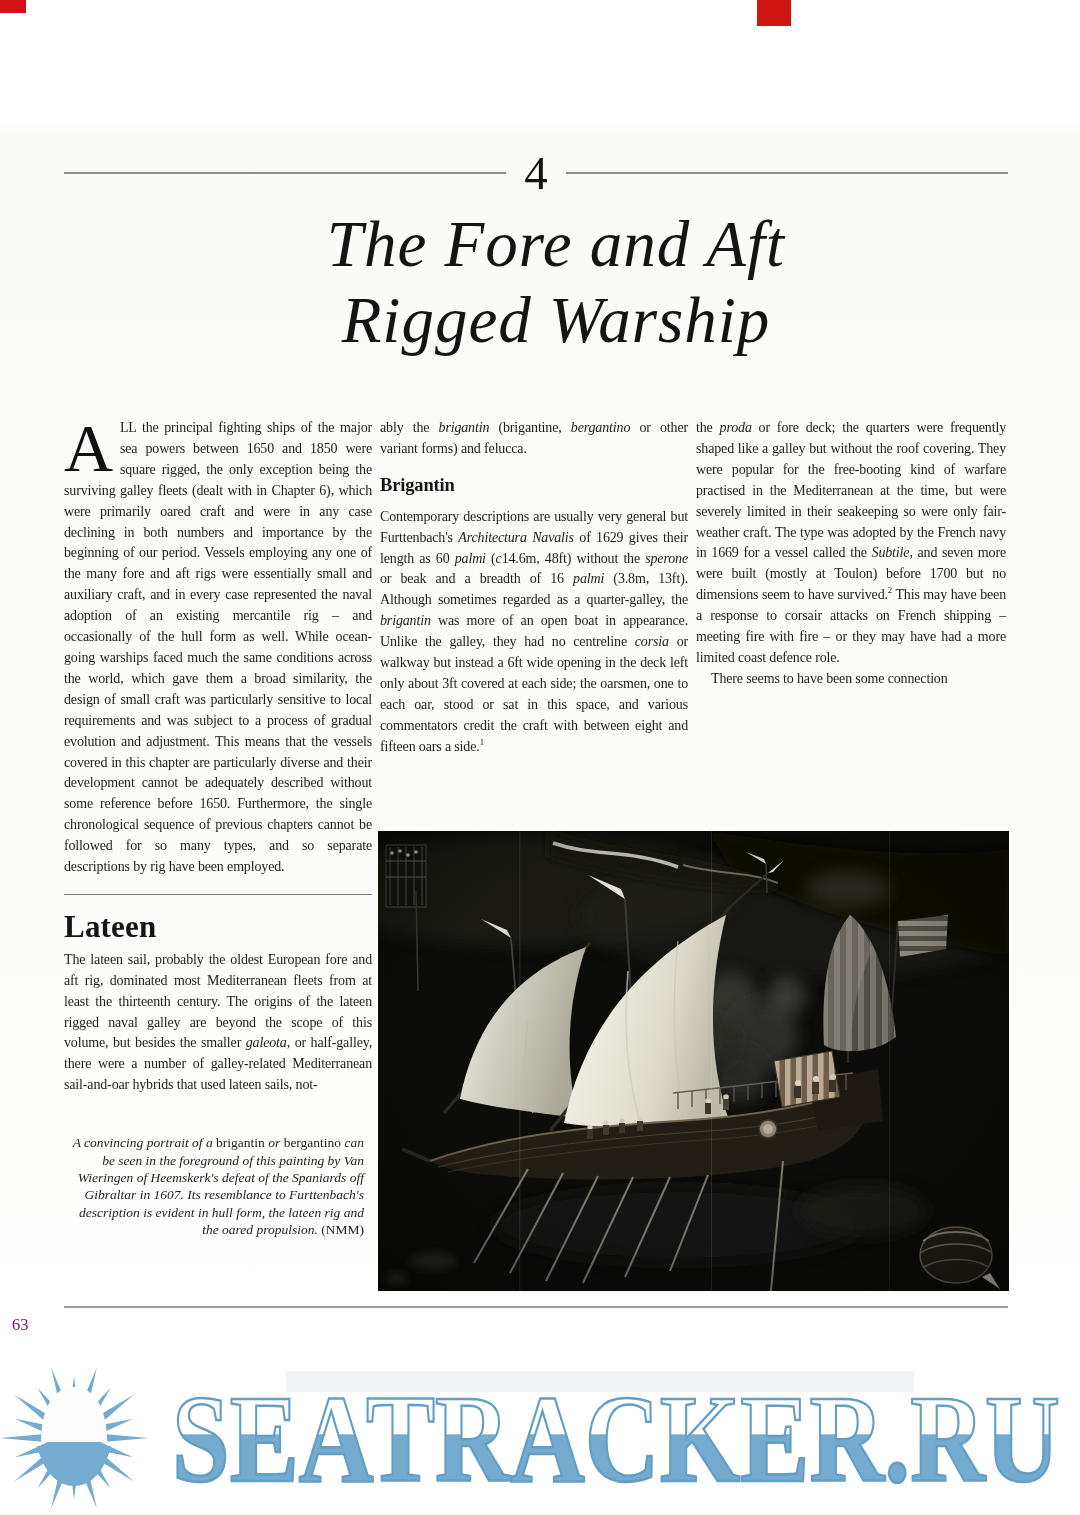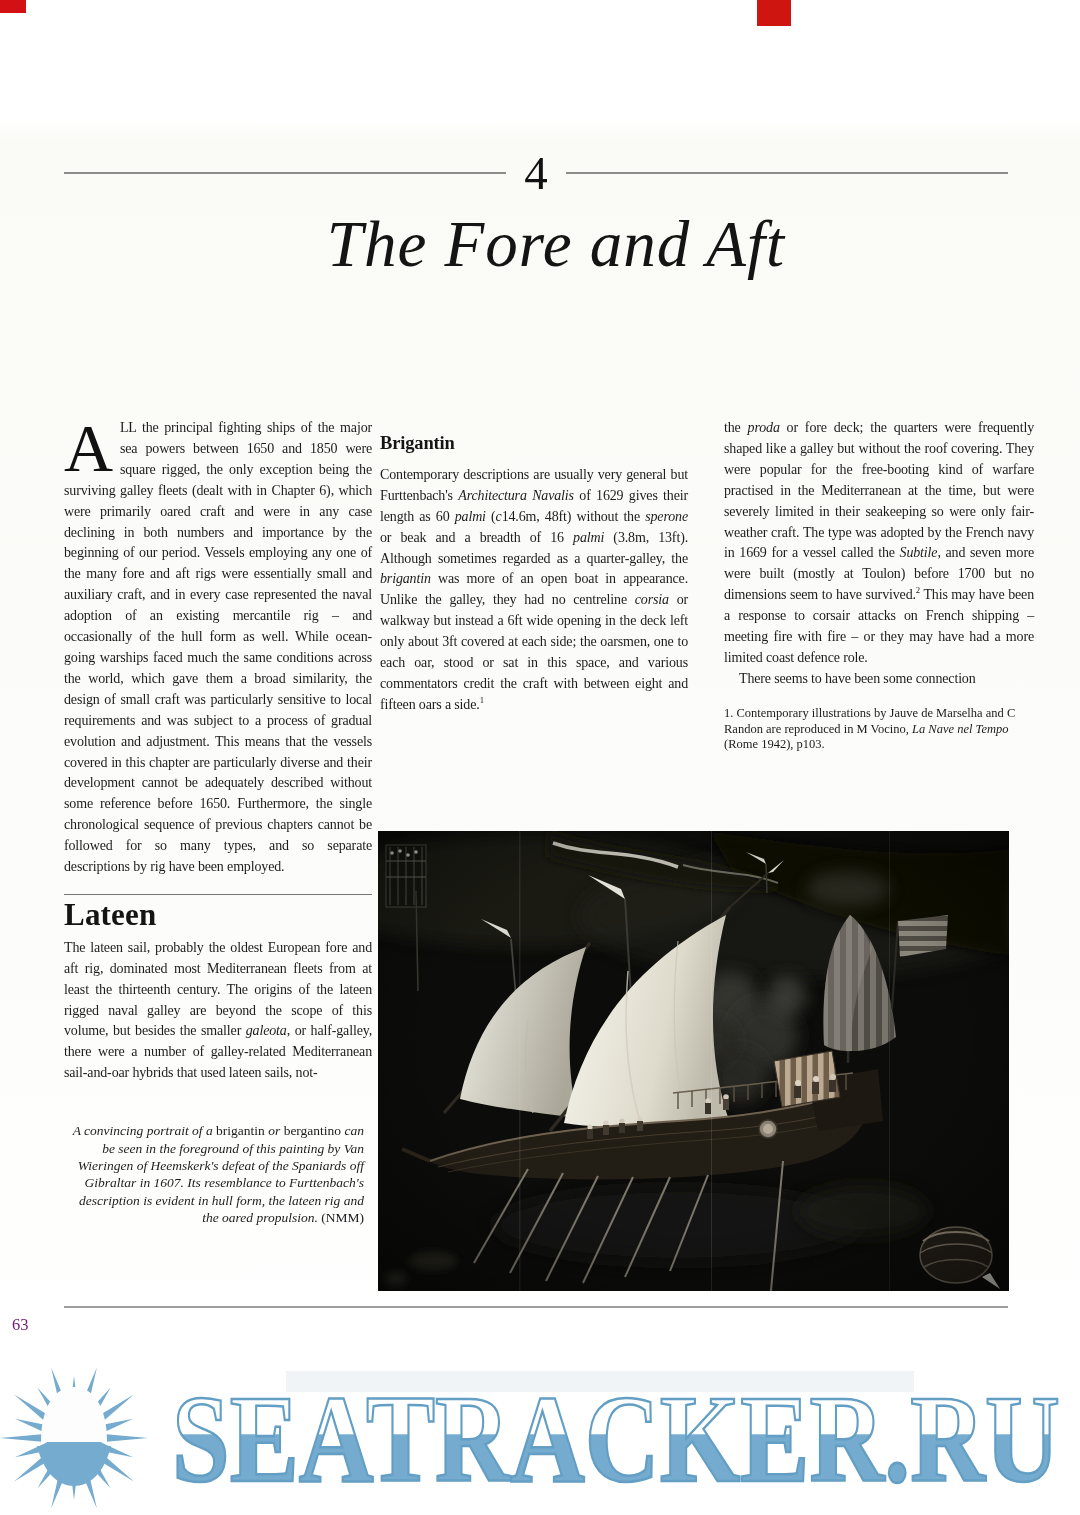--- a/index.html
+++ b/index.html
@@ -17,25 +17,25 @@
   .chapter-row .rule{flex:1;height:2px;background:#8c8c8c;}
   .chapter-num{font-size:47px;padding:0 18px;color:#111;line-height:1;}
   
   .title{position:absolute;top:206px;left:0;width:1080px;text-align:center;
     font-style:italic;font-weight:400;font-size:65px;line-height:1.17;color:#141414;letter-spacing:1px;margin:0;padding-left:16px;}
   
   .col{position:absolute;top:418px;width:308px;font-size:14px;line-height:20.9px;
     text-align:justify;letter-spacing:-0.15px;}
   #col1{left:64px;}
   #col2{left:380px;}
-  #col3{left:696px;width:310px;margin-left:28px;}
+  #col3{left:696px;width:310px;}
   .col p{margin:0;}
   .dropcap{float:left;font-size:68px;line-height:54px;padding:3px 7px 0 0;color:#111;}
   .divider{border:none;border-top:1.5px solid #777;margin:16px 0 0 0;}
-  .h-lateen{font-size:31px;font-weight:bold;margin:10px 0 12px 0;color:#151515;letter-spacing:0.2px;}
+  .h-lateen{font-size:31px;font-weight:bold;margin:22px 0 12px 0;color:#151515;letter-spacing:0.2px;}
   .h-brigantin{font-size:18.5px;font-weight:bold;margin:15px 0 11px 0;color:#151515;}
   .indent{text-indent:15px;}
   .caption{margin-top:38px !important;font-style:italic;font-size:13.5px;line-height:17.4px;
     text-align:right;letter-spacing:0;width:300px;}
   .footnotes{margin-top:16px;font-size:12.5px;line-height:15.8px;text-align:left;letter-spacing:0;}
   .footnotes p{margin:0 0 7px 0;}
   sup{font-size:0.62em;line-height:0;vertical-align:super;}
   
   .painting{position:absolute;left:378px;top:831px;width:631px;height:460px;display:block;}
   
@@ -55,40 +55,41 @@
   <div class="redmark m2"></div>
 
   <div class="chapter-row">
     <div class="rule"></div>
     <span class="chapter-num">4</span>
     <div class="rule"></div>
   </div>
 
   <h1 class="title">
     <span>The Fore and Aft</span><br>
+    <span>Rigged Warship</span>
   </h1>
 
   <div class="col" id="col1">
     <p><span class="dropcap">A</span><span>LL the principal fighting ships of the major sea powers between 1650 and 1850 were square rigged, the only exception being the surviving galley fleets (dealt with in Chapter 6), which were primarily oared craft and were in any case declining in both numbers and importance by the beginning of our period. Vessels employing any one of the many fore and aft rigs were essentially small and auxiliary craft, and in every case represented the naval adoption of an existing mercantile rig – and occasionally of the hull form as well. While ocean-going warships faced much the same conditions across the world, which gave them a broad similarity, the design of small craft was particularly sensitive to local requirements and was subject to a process of gradual evolution and adjustment. This means that the vessels covered in this chapter are particularly diverse and their development cannot be adequately described without some reference before 1650. Furthermore, the single chronological sequence of previous chapters cannot be followed for so many types, and so separate descriptions by rig have been employed.</span></p>
     <hr class="divider">
     <div class="h-lateen">Lateen</div>
     <p><span>The lateen sail, probably the oldest European fore and aft rig, dominated most Mediterranean fleets from at least the thirteenth century. The origins of the lateen rigged naval galley are beyond the scope of this volume, but besides the smaller </span><span style="font-style: italic;">galeota</span><span>, or half-galley, there were a number of galley-related Mediterranean sail-and-oar hybrids that used lateen sails, not-</span></p>
     <p class="caption"><span>A convincing portrait of a </span><span style="font-style: normal;">brigantin</span><span> or </span><span style="font-style: normal;">bergantino</span><span> can be seen in the foreground of this painting by Van Wieringen of Heemskerk's defeat of the Spaniards off Gibraltar in 1607. Its resemblance to Furttenbach's description is evident in hull form, the lateen rig and the oared propulsion. </span><span style="font-style: normal;">(NMM)</span></p>
   </div>
 
   <div class="col" id="col2">
+    <p><span>ably the </span><span style="font-style: italic;">brigantin</span><span> (brigantine, </span><span style="font-style: italic;">bergantino</span><span> or other variant forms) and felucca.</span></p>
     <div class="h-brigantin">Brigantin</div>
     <p><span>Contemporary descriptions are usually very general but Furttenbach's </span><span style="font-style: italic;">Architectura Navalis</span><span> of 1629 gives their length as 60 </span><span style="font-style: italic;">palmi</span><span> (</span><span style="font-style: italic;">c</span><span>14.6m, 48ft) without the </span><span style="font-style: italic;">sperone</span><span> or beak and a breadth of 16 </span><span style="font-style: italic;">palmi</span><span> (3.8m, 13ft). Although sometimes regarded as a quarter-galley, the </span><span style="font-style: italic;">brigantin</span><span> was more of an open boat in appearance. Unlike the galley, they had no centreline </span><span style="font-style: italic;">corsia</span><span> or walkway but instead a 6ft wide opening in the deck left only about 3ft covered at each side; the oarsmen, one to each oar, stood or sat in this space, and various commentators credit the craft with between eight and fifteen oars a side.</span><sup>1</sup></p>
   </div>
 
   <div class="col" id="col3">
     <p><span>the </span><span style="font-style: italic;">proda</span><span> or fore deck; the quarters were frequently shaped like a galley but without the roof covering. They were popular for the free-booting kind of warfare practised in the Mediterranean at the time, but were severely limited in their seakeeping so were only fair-weather craft. The type was adopted by the French navy in 1669 for a vessel called the </span><span style="font-style: italic;">Subtile</span><span>, and seven more were built (mostly at Toulon) before 1700 but no dimensions seem to have survived.</span><sup>2</sup><span> This may have been a response to corsair attacks on French shipping – meeting fire with fire – or they may have had a more limited coast defence role.</span></p>
     <p class="indent">There seems to have been some connection</p>
     <div class="footnotes">
-      <p><span>1.  Contemporary illustrations by Jauve de Marselha and C Randon are reproduced in M Vocino, </span><span style="font-style: italic;">La Nave nel Tempo</span><span> (Rome 1942), p103.</span></p>
     </div>
   </div>
 
   <svg class="painting" viewBox="0 0 631 460" xmlns="http://www.w3.org/2000/svg">
     <defs>
       <filter id="b8" x="-40%" y="-40%" width="180%" height="180%">
           <feGaussianBlur stdDeviation="8"></feGaussianBlur>
         </filter>
       <filter id="b4" x="-40%" y="-40%" width="180%" height="180%">
           <feGaussianBlur stdDeviation="4"></feGaussianBlur>

